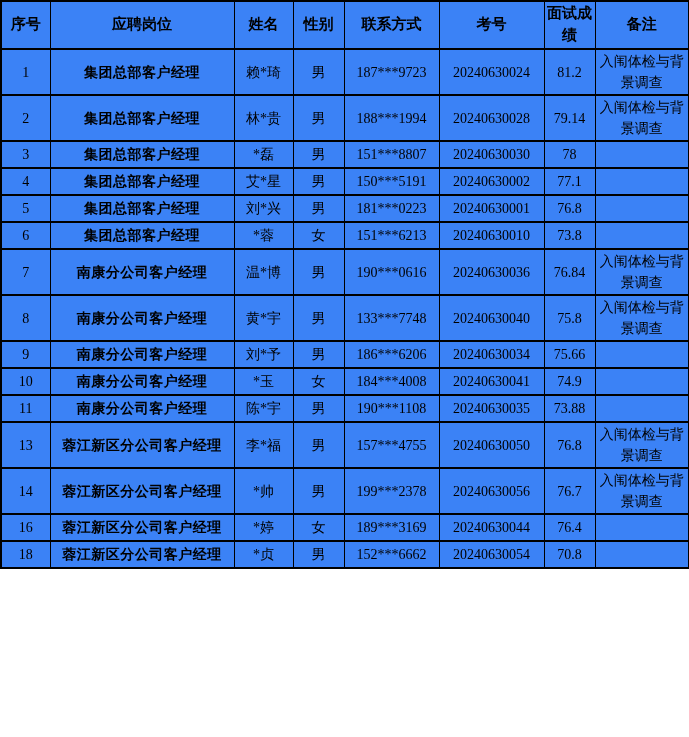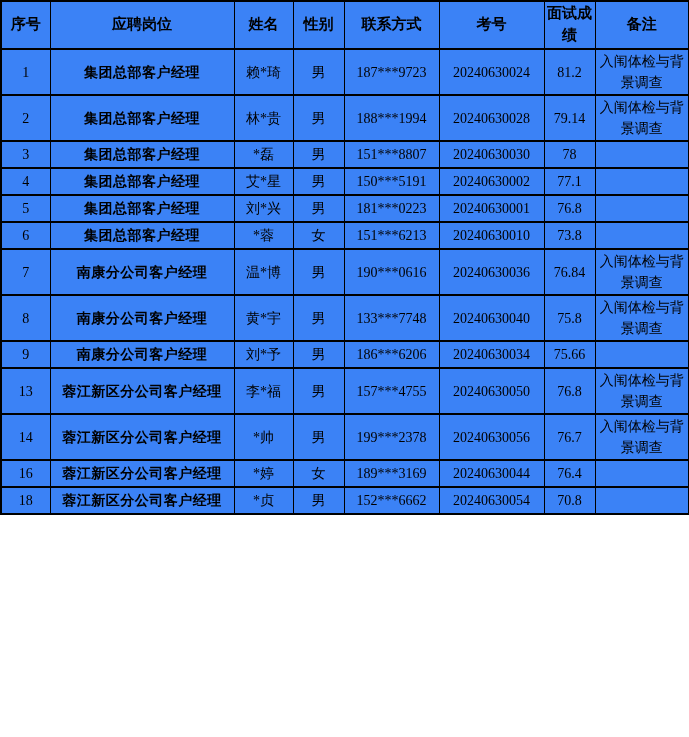--- a/index.html
+++ b/index.html
@@ -160,20 +160,40 @@
       <tr class="short">
         <td class="cell-index">9</td>
         <td class="cell-position">南康分公司客户经理</td>
         <td class="cell-name">刘*予</td>
         <td class="cell-gender">男</td>
         <td class="cell-contact">186***6206</td>
         <td class="cell-exam_number">20240630034</td>
         <td class="cell-score">75.66</td>
         <td class="cell-remark"></td>
       </tr>
+      <tr class="short">
+        <td class="cell-index">10</td>
+        <td class="cell-position">南康分公司客户经理</td>
+        <td class="cell-name">*玉</td>
+        <td class="cell-gender">女</td>
+        <td class="cell-contact">184***4008</td>
+        <td class="cell-exam_number">20240630041</td>
+        <td class="cell-score">74.9</td>
+        <td class="cell-remark"></td>
+      </tr>
+      <tr class="short">
+        <td class="cell-index">11</td>
+        <td class="cell-position">南康分公司客户经理</td>
+        <td class="cell-name">陈*宇</td>
+        <td class="cell-gender">男</td>
+        <td class="cell-contact">190***1108</td>
+        <td class="cell-exam_number">20240630035</td>
+        <td class="cell-score">73.88</td>
+        <td class="cell-remark"></td>
+      </tr>
       <tr class="tall">
         <td class="cell-index">13</td>
         <td class="cell-position">蓉江新区分公司客户经理</td>
         <td class="cell-name">李*福</td>
         <td class="cell-gender">男</td>
         <td class="cell-contact">157***4755</td>
         <td class="cell-exam_number">20240630050</td>
         <td class="cell-score">76.8</td>
         <td class="cell-remark">入闱体检与背景调查</td>
       </tr>

